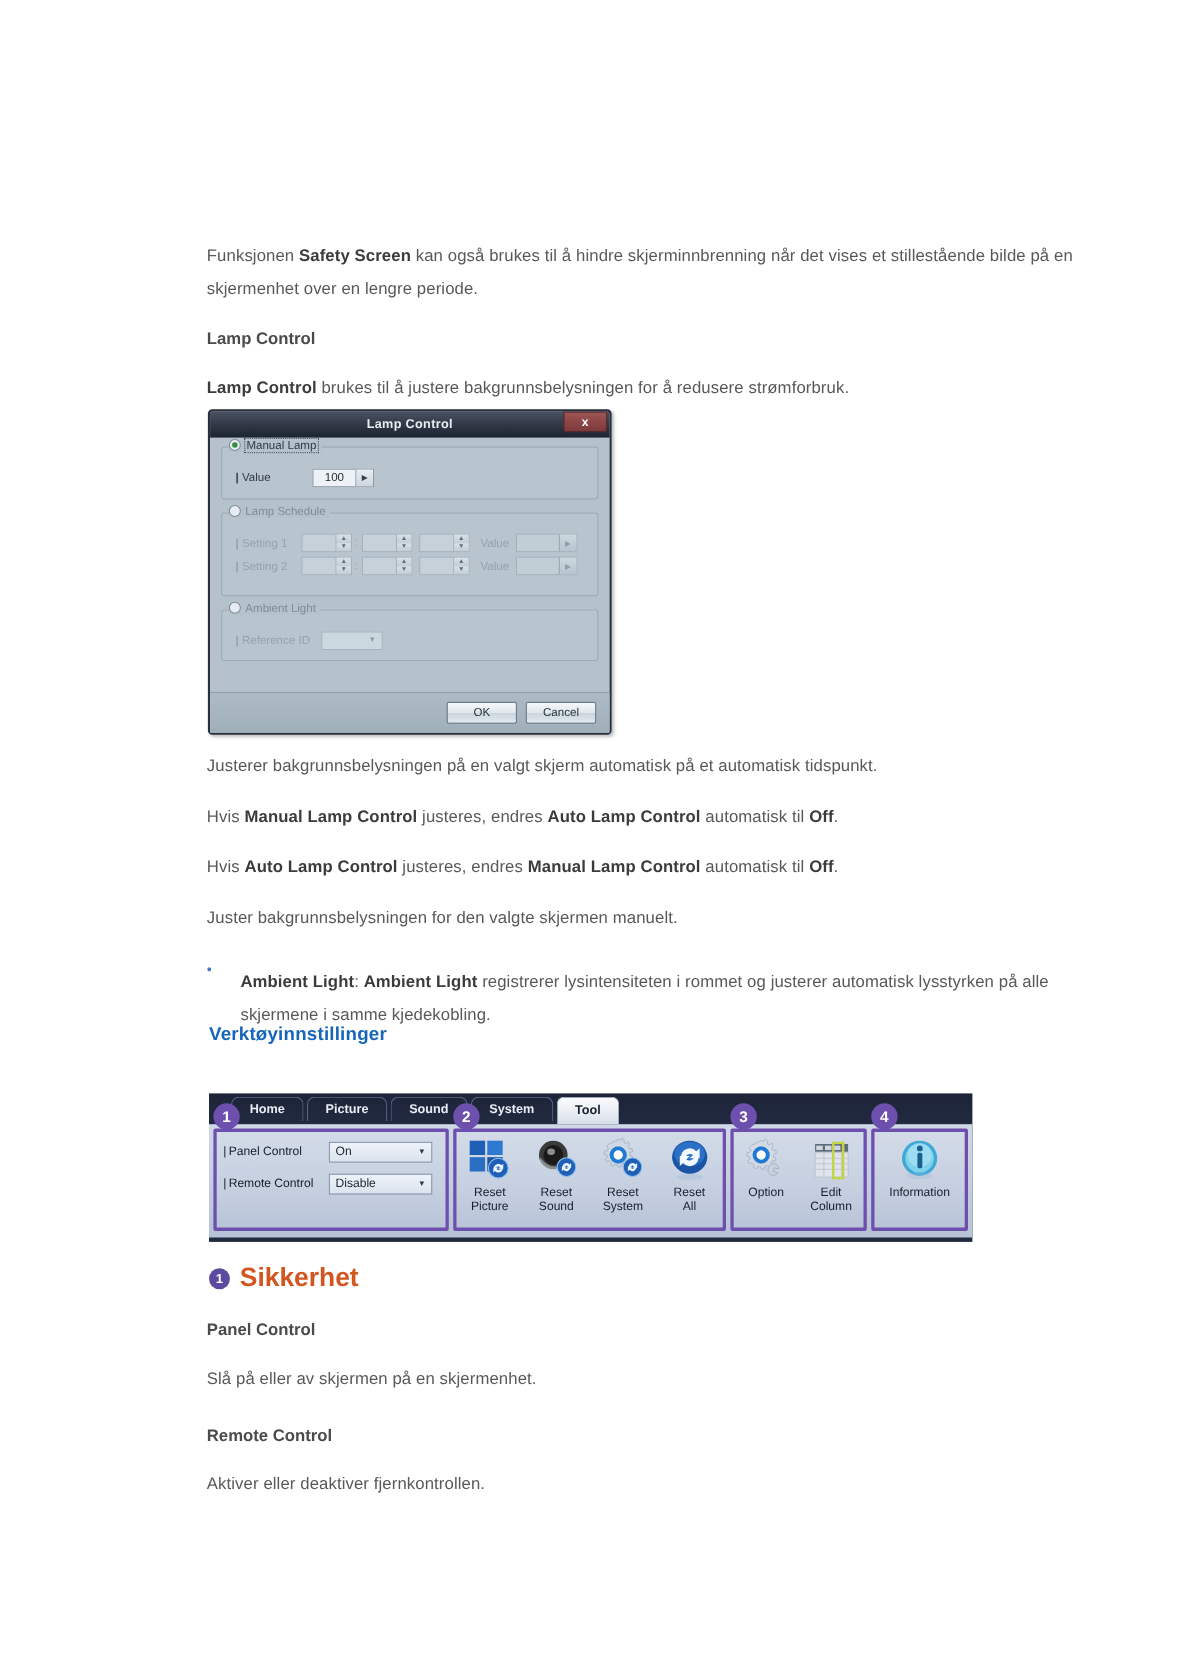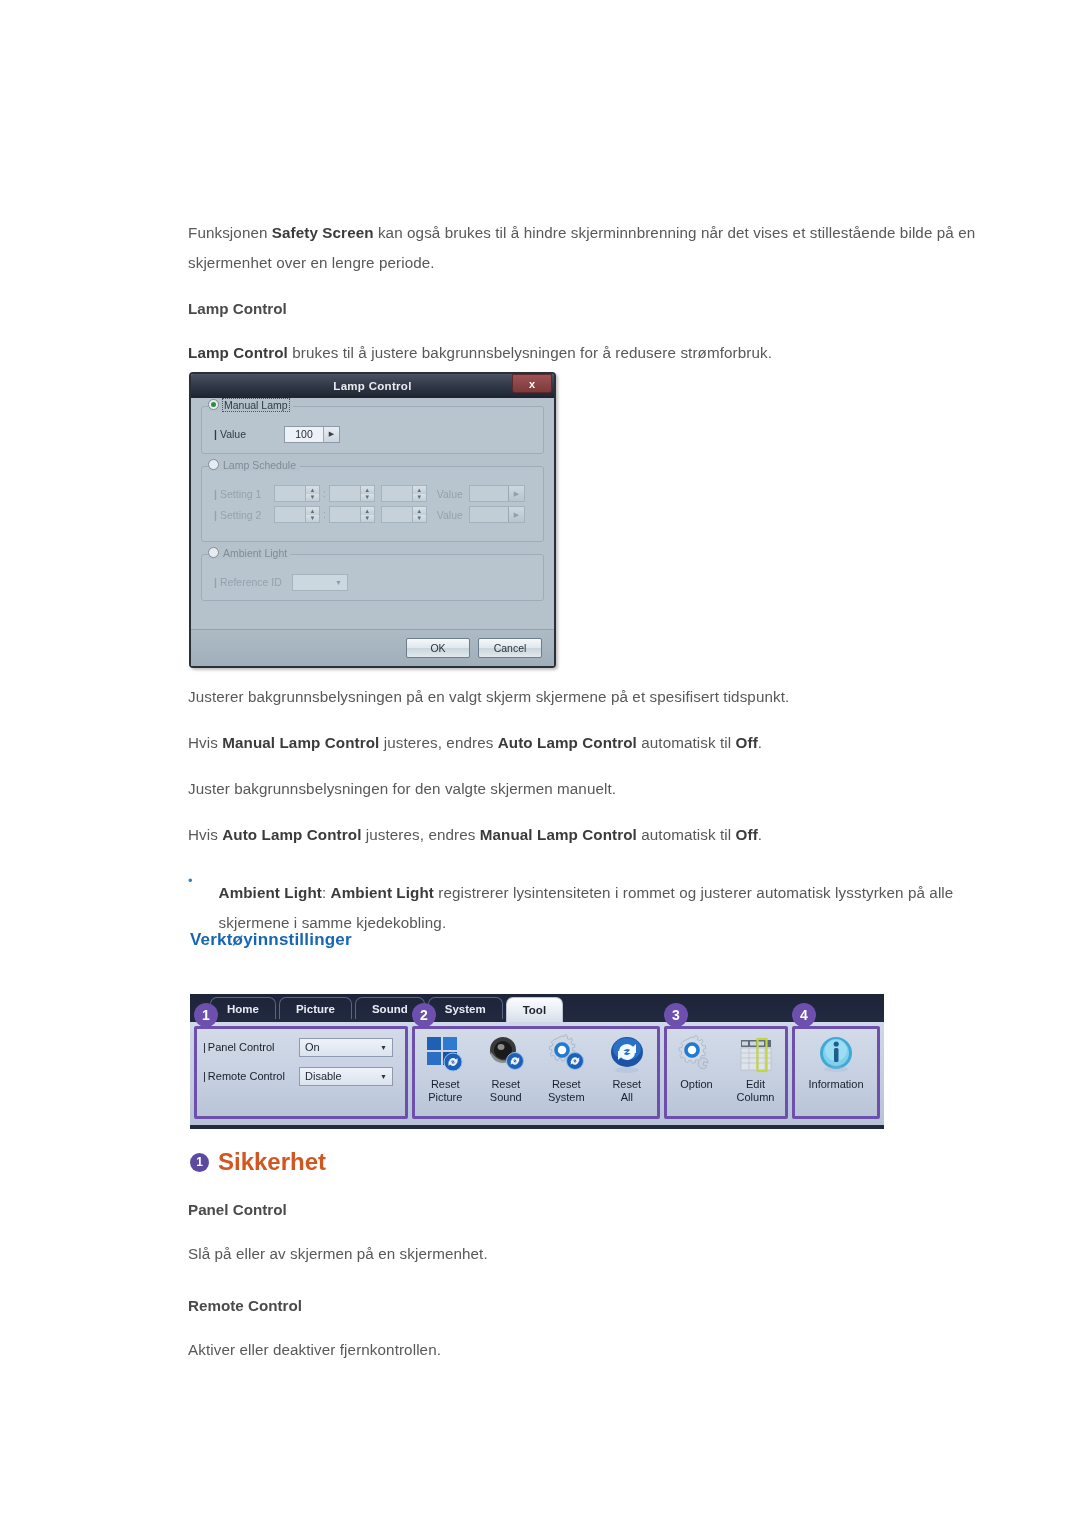--- a/index.html
+++ b/index.html
@@ -587,27 +587,27 @@
 
       <div class="dlg-footer">
         <div class="btn">OK</div>
         <div class="btn">Cancel</div>
       </div>
 
     </div>
   </div>
 
   <div class="content" style="top:682px">
-    <p class="body-text">Justerer bakgrunnsbelysningen på en valgt skjerm skjermene på et spesifisert tidspunkt.</p>
+    <p class="body-text">Justerer bakgrunnsbelysningen på en valgt skjerm automatisk på et automatisk tidspunkt.</p>
 
     <p class="body-text"><span>Hvis </span><b>Manual Lamp Control</b><span> justeres, endres </span><b>Auto Lamp Control</b><span> automatisk til </span><b>Off</b><span>.</span></p>
 
+    <p class="body-text"><span>Hvis </span><b>Auto Lamp Control</b><span> justeres, endres </span><b>Manual Lamp Control</b><span> automatisk til </span><b>Off</b><span>.</span></p>
+
     <p class="body-text">Juster bakgrunnsbelysningen for den valgte skjermen manuelt.</p>
-
-    <p class="body-text"><span>Hvis </span><b>Auto Lamp Control</b><span> justeres, endres </span><b>Manual Lamp Control</b><span> automatisk til </span><b>Off</b><span>.</span></p>
 
     <div style="display:flex; gap:14px; margin-top:10px;">
       <span style="color:#3a7fc1; font-size:13px; line-height:30px; flex:0 0 auto;">•</span>
       <p class="body-text" style="margin:12px; flex:1;"><b>Ambient Light</b><span>: </span><b>Ambient Light</b><span> registrerer lysintensiteten i rommet og justerer automatisk lysstyrken på alle skjermene i samme kjedekobling.</span></p>
     </div>
   </div>
 
   <div class="section-title">Verktøyinnstillinger</div>
 
   <div class="toolbar">

